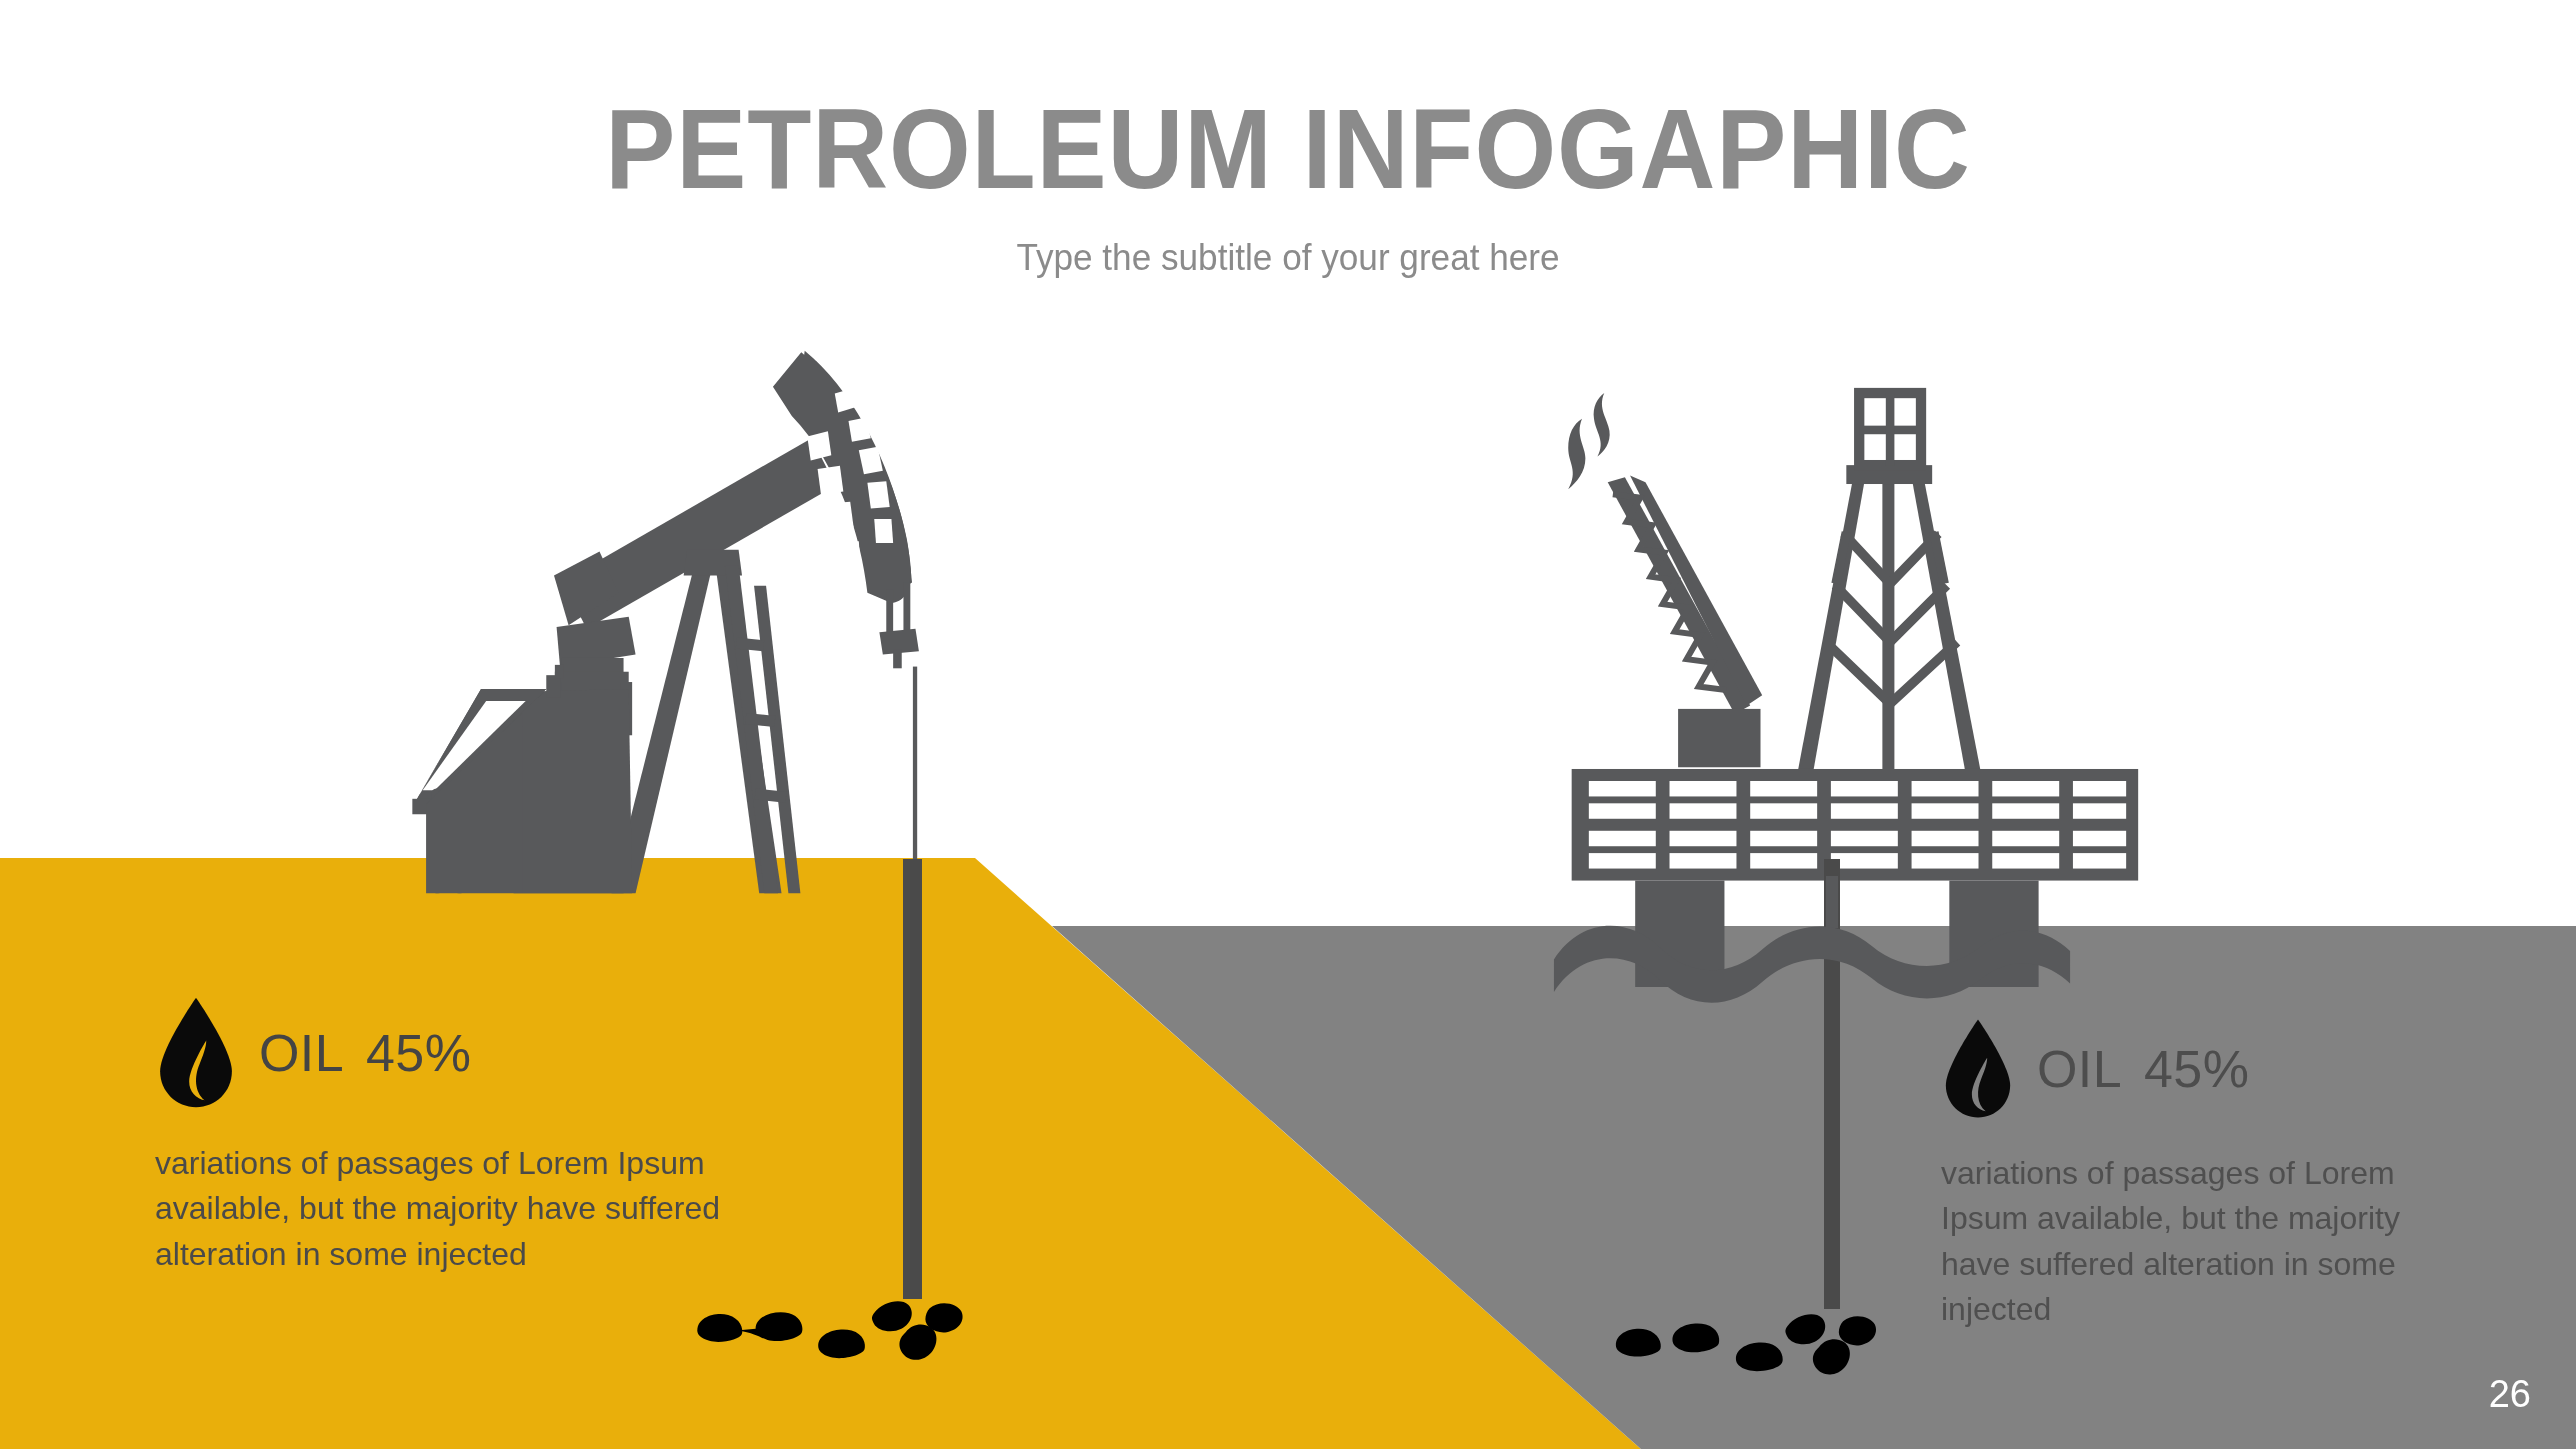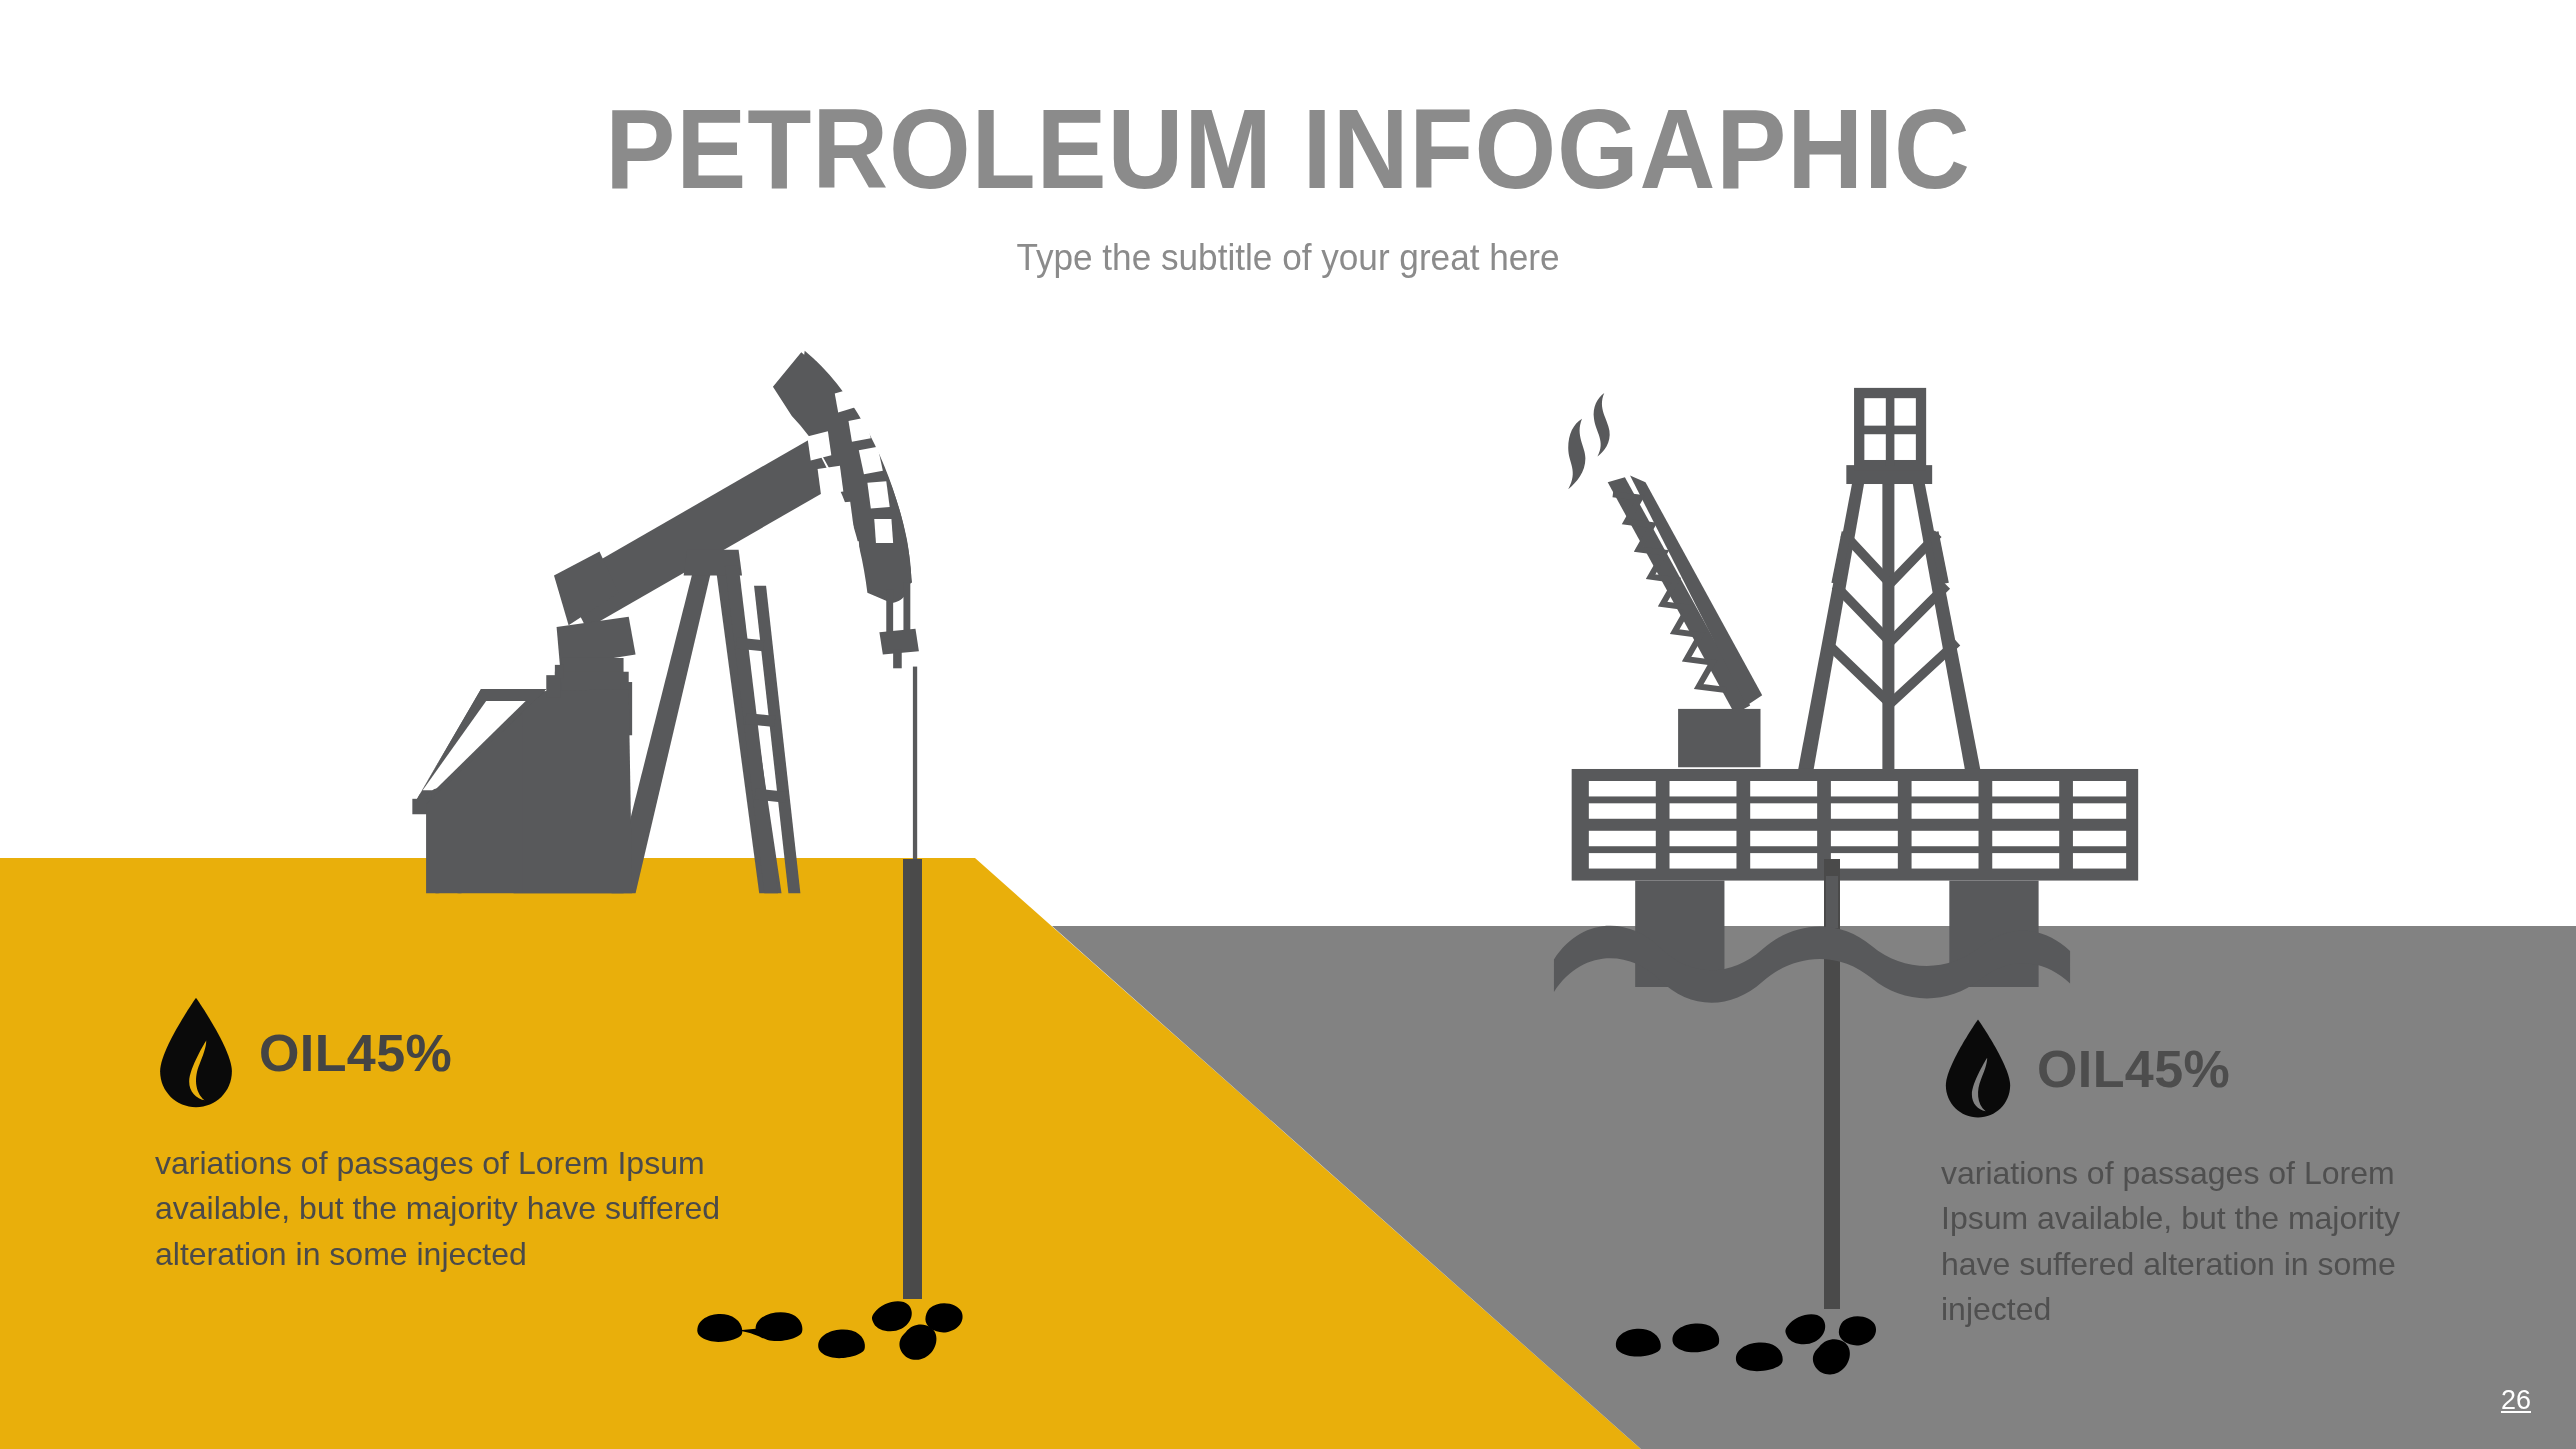--- a/index.html
+++ b/index.html
@@ -35,37 +35,37 @@
   }
 
   
   .art{position:absolute;}
 
   
   .info{position:absolute;}
   .info-head{display:flex;align-items:center;gap:22px;}
   .drop-icon{display:block;}
   .oil-label{
-    display:flex;align-items:baseline;
-    font-size:52px;font-weight:700;color:#444444;letter-spacing:0.4px;
+    display:flex;align-items:baseline;gap:22px;
+    font-size:52px;font-weight:400;color:#444444;letter-spacing:0.4px;
   }
   .info-body{
     font-size:32px;line-height:1.42;color:#4a4a4a;font-weight:400;
     margin-top:32px;
   }
   .info-left{left:155px;top:996px;width:653px;}
   .info-left .info-body{width:618px;}
   .info-right{left:1941px;top:1018px;width:550px;}
   .info-right .oil-label{color:#4d4d4d;}
   .info-right .info-body{color:#4f4f4f;width:524px;}
 
   
   .page-num{
     position:absolute;right:45px;bottom:33px;
-    font-size:27px;color:#ffffff;font-weight:400;text-decoration:underline;
+    font-size:38px;color:#ffffff;font-weight:400;
   }
 </style>
 </head>
 <body>
 
 <div id="stage">
 
   <div class="header">
     <div class="title">PETROLEUM INFOGAPHIC</div>
     <div class="subtitle">Type the subtitle of your great here</div>

